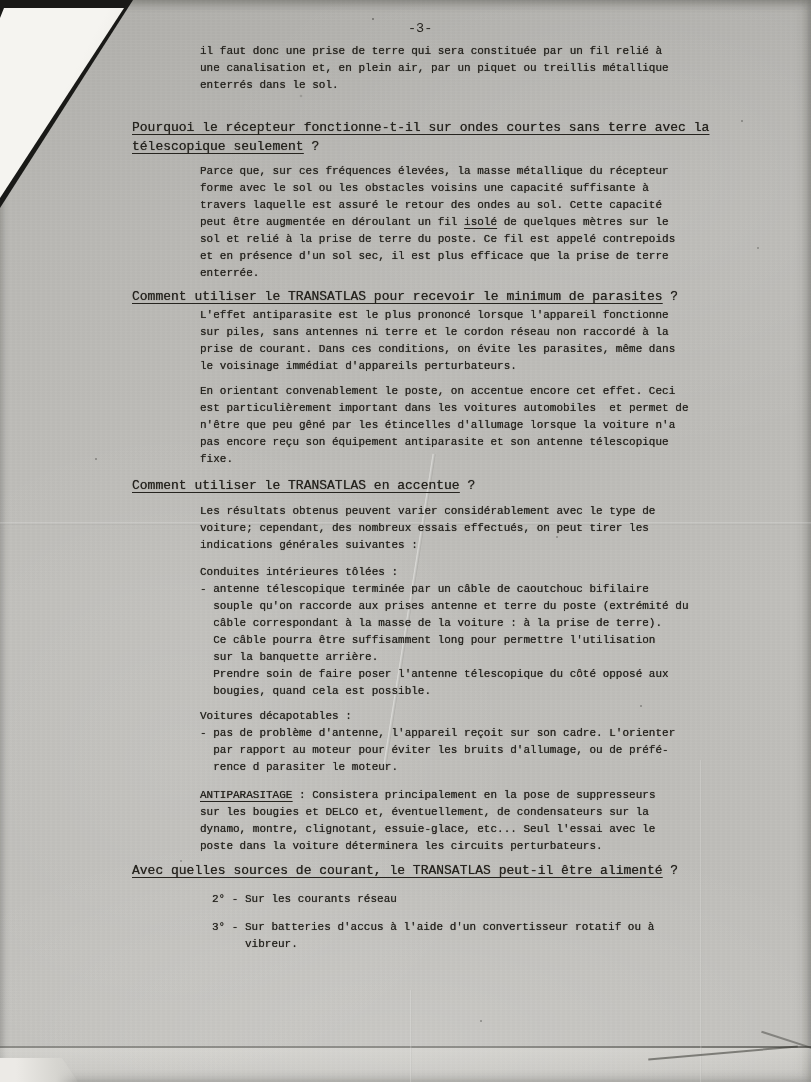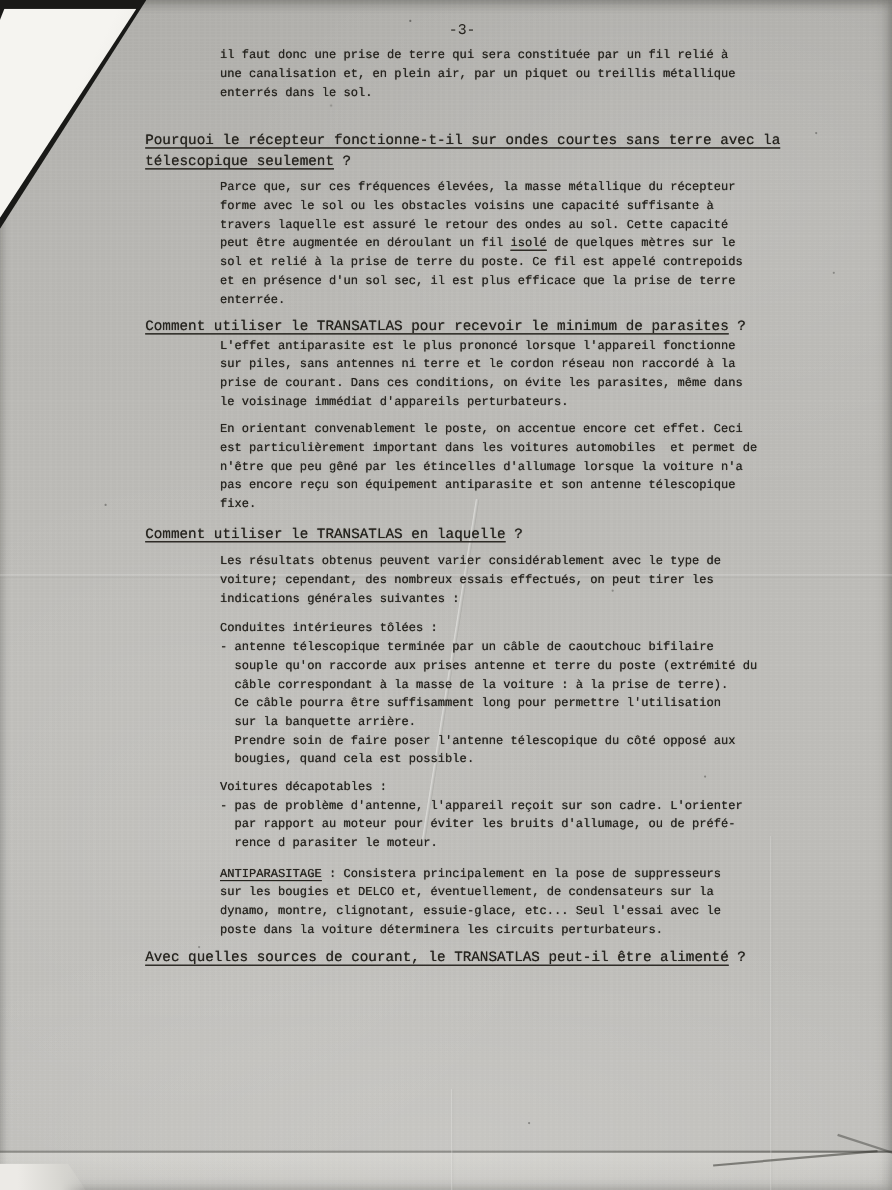--- a/index.html
+++ b/index.html
@@ -105,21 +105,21 @@
 sur piles, sans antennes ni terre et le cordon réseau non raccordé à la
 prise de courant. Dans ces conditions, on évite les parasites, même dans
 le voisinage immédiat d'appareils perturbateurs.</div>
 
     <div class="para" style="margin-top:8px">En orientant convenablement le poste, on accentue encore cet effet. Ceci
 est particulièrement important dans les voitures automobiles  et permet de
 n'être que peu gêné par les étincelles d'allumage lorsque la voiture n'a
 pas encore reçu son équipement antiparasite et son antenne télescopique
 fixe.</div>
 
-    <div class="heading" style="margin-top:8px"><span class="u">Comment utiliser le TRANSATLAS en laquelle</span><span> ?</span></div>
+    <div class="heading" style="margin-top:8px"><span class="u">Comment utiliser le TRANSATLAS en accentue</span><span> ?</span></div>
 
     <div class="para" style="margin-top:8px">Les résultats obtenus peuvent varier considérablement avec le type de
 voiture; cependant, des nombreux essais effectués, on peut tirer les
 indications générales suivantes :</div>
 
     <div class="para" style="margin-top:10px">Conduites intérieures tôlées :
 - antenne télescopique terminée par un câble de caoutchouc bifilaire
   souple qu'on raccorde aux prises antenne et terre du poste (extrémité du
   câble correspondant à la masse de la voiture : à la prise de terre).
   Ce câble pourra être suffisamment long pour permettre l'utilisation
@@ -132,14 +132,17 @@
   par rapport au moteur pour éviter les bruits d'allumage, ou de préfé-
   rence d parasiter le moteur.</div>
 
     <div class="para" style="margin-top:11px"><span class="u">ANTIPARASITAGE</span><span> : Consistera principalement en la pose de suppresseurs
 sur les bougies et DELCO et, éventuellement, de condensateurs sur la
 dynamo, montre, clignotant, essuie-glace, etc... Seul l'essai avec le
 poste dans la voiture déterminera les circuits perturbateurs.</span></div>
 
     <div class="heading" style="margin-top:6px"><span class="u">Avec quelles sources de courant, le TRANSATLAS peut-il être alimenté</span><span> ?</span></div>
 
+    <div class="para list" style="margin-top:11px">2° - Sur les courants réseau</div>
+    <div class="para list" style="margin-top:11px">3° - Sur batteries d'accus à l'aide d'un convertisseur rotatif ou à
+     vibreur.</div>
   </div>
 </div>
 
 </body></html>

